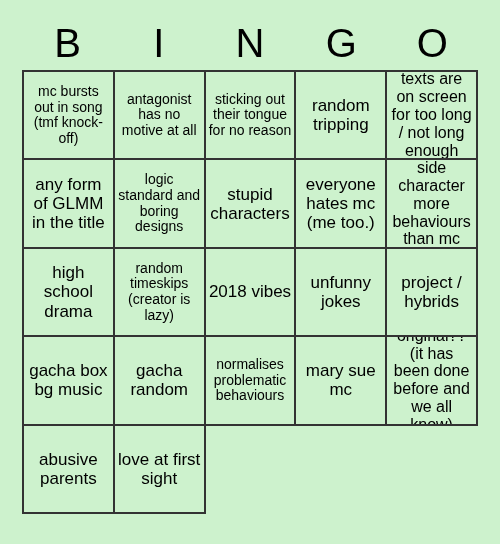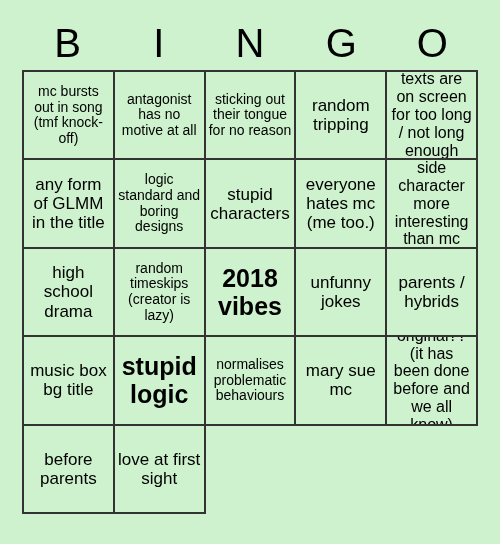--- a/index.html
+++ b/index.html
@@ -70,21 +70,21 @@
     overflow: hidden;
   }
   .cell-text {
     color: #000000;
     line-height: 1.12;
     width: 100%;
     word-wrap: break-word;
   }
 
   
-  .fs-xl  { font-size: 25px; font-weight: bold; }
+  .fs-xl  { font-size: 17px; }
   .fs-lg  { font-size: 17px; }
   .fs-md  { font-size: 17px; }
   .fs-sm  { font-size: 14px; }
   .fs-xs  { font-size: 16px; }
 </style>
 </head>
 <body>
 
 <div id="bingo-card">
 
@@ -120,55 +120,55 @@
         <span class="cell-text fs-sm">logic standard and boring designs</span>
       </div>
     <div class="bingo-cell">
         <span class="cell-text fs-md">stupid characters</span>
       </div>
     <div class="bingo-cell">
         <span class="cell-text fs-md">everyone hates mc (me too.)</span>
       </div>
 
     <div class="bingo-cell">
-        <span class="cell-text fs-xs">side character more interesting than mc</span>
+        <span class="cell-text fs-xs">side character more behaviours than mc</span>
       </div>
     <div class="bingo-cell">
         <span class="cell-text fs-lg">high school drama</span>
       </div>
     <div class="bingo-cell">
         <span class="cell-text fs-sm">random timeskips (creator is lazy)</span>
       </div>
     <div class="bingo-cell">
         <span class="cell-text fs-xl">2018 vibes</span>
       </div>
 
     <div class="bingo-cell">
         <span class="cell-text fs-lg">unfunny jokes</span>
       </div>
     <div class="bingo-cell">
-        <span class="cell-text fs-lg">parents / hybrids</span>
+        <span class="cell-text fs-lg">project / hybrids</span>
       </div>
     <div class="bingo-cell">
-        <span class="cell-text fs-lg">music box bg title</span>
+        <span class="cell-text fs-lg">gacha box bg music</span>
       </div>
     <div class="bingo-cell">
-        <span class="cell-text fs-xl">stupid logic</span>
+        <span class="cell-text fs-xl">gacha random</span>
       </div>
     <div class="bingo-cell">
         <span class="cell-text fs-sm">normalises problematic behaviours</span>
       </div>
 
     <div class="bingo-cell">
         <span class="cell-text fs-lg">mary sue mc</span>
       </div>
     <div class="bingo-cell">
         <span class="cell-text fs-xs">original?? (it has been done before and we all know)</span>
       </div>
     <div class="bingo-cell">
-        <span class="cell-text fs-lg">before parents</span>
+        <span class="cell-text fs-lg">abusive parents</span>
       </div>
     <div class="bingo-cell">
         <span class="cell-text fs-lg">love at first sight</span>
       </div>
   </div>
 
 </div>
 
 </body></html>

